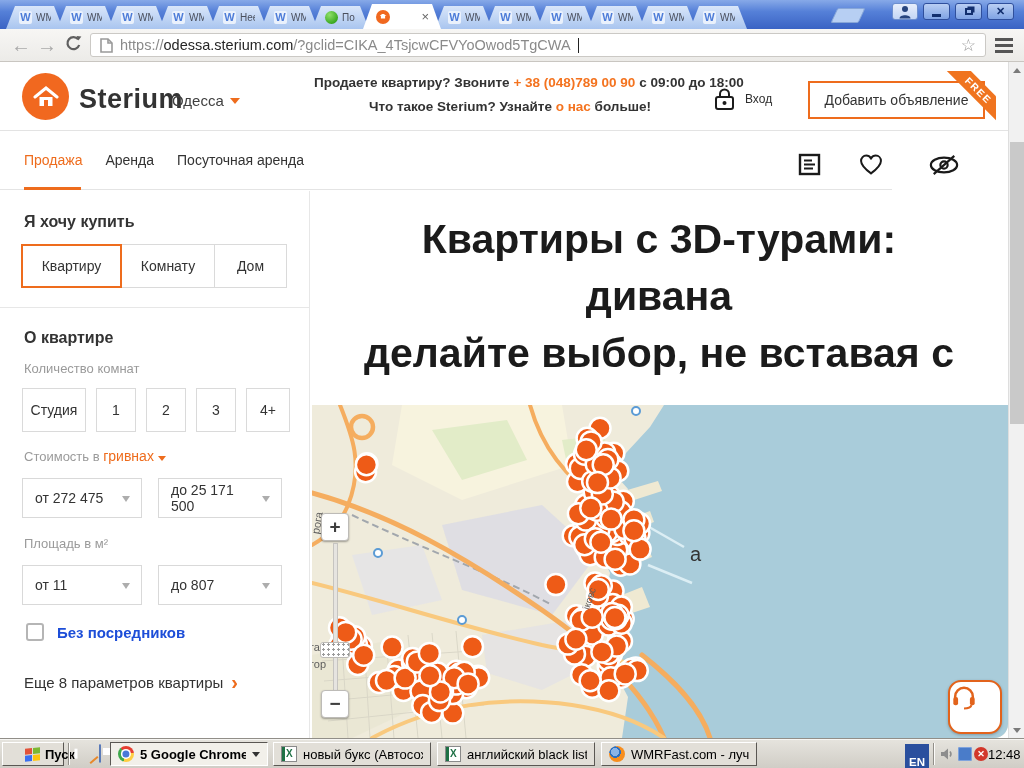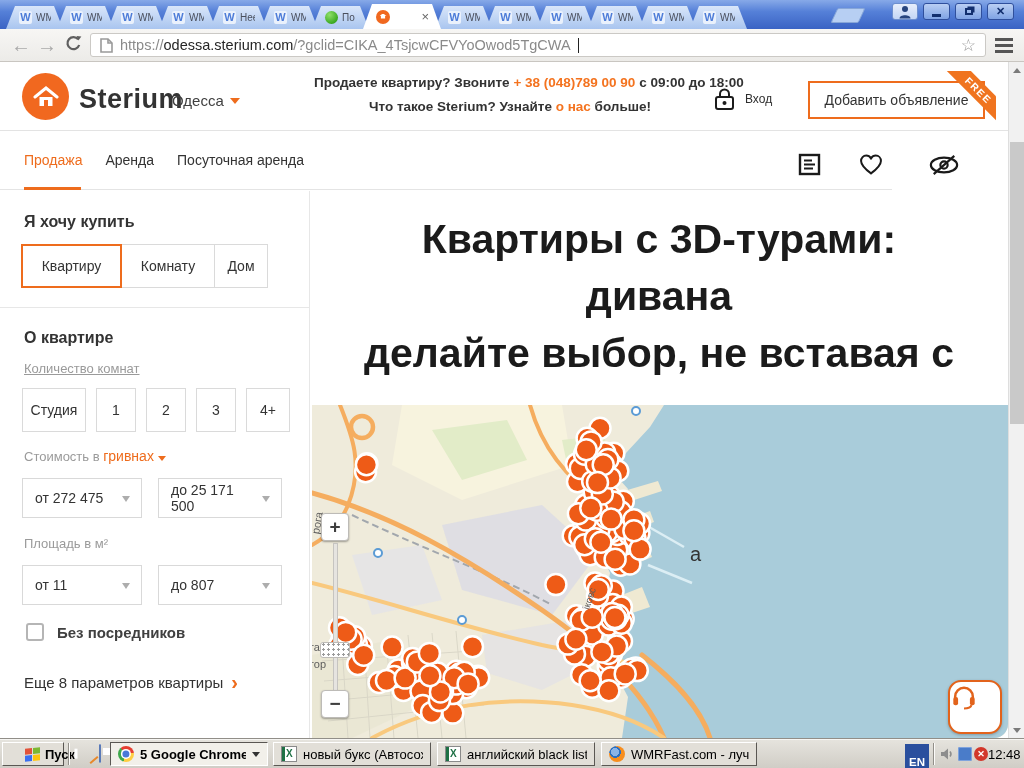--- a/index.html
+++ b/index.html
@@ -97,21 +97,21 @@
     display:flex; align-items:center; justify-content:center; }
   .price-label { position:absolute; left:24px; top:257px; font-size:13px; color:#9a9a9a; }
   .price-label b { color:#ee6c1d; font-weight:normal; font-size:14px; }
   .sel-row { position:absolute; left:22px; display:flex; gap:16px; }
   .sel { position:relative; height:40px; border:1px solid #d9d9d9; background:#fff; font-size:14px;
     color:#333; display:flex; align-items:center; padding:0 26px 0 12px; }
   .sel .caret-gray { position:absolute; right:11px; top:17px; width:0; height:0;
     border-left:4.5px solid transparent; border-right:4.5px solid transparent; border-top:6px solid #adadad; }
   .chk-row { position:absolute; left:26px; top:432px; display:flex; align-items:center; gap:13px; }
   .checkbox { width:18px; height:18px; border:2px solid #b5b5b5; border-radius:3px; background:#fff; }
-  .chk-label { font-size:15px; font-weight:bold; color:#404040; }
+  .chk-label { font-size:15px; font-weight:bold; color:#1d4ed8; }
   .more-link { position:absolute; left:24px; top:483px; font-size:15px; color:#333; display:flex; align-items:center; gap:8px; }
   .more-chevron { color:#ee6c1d; font-size:20px; font-weight:bold; line-height:15px; }
 
   
   .main { position:absolute; left:310px; top:127px; width:698px; height:549px; }
   .heading { position:absolute; left:0; top:22px; width:698px; text-align:center;
     font-size:41px; line-height:57px; font-weight:bold; color:#1b1b1b; }
   .heading span { display:block; }
 
   
@@ -348,25 +348,25 @@
             <line x1="5" y1="18" x2="23" y2="2" stroke="#1a1a1a" stroke-width="1.9"></line>
           </svg>
       </span>
     </div>
 
     <div class="sidebar">
       <div class="sb-title" style="top:22px;">Я хочу купить</div>
       <div class="want-row">
         <div class="opt-btn opt-btn--active" style="width:101px;">Квартиру</div>
         <div class="opt-btn" style="width:94px;">Комнату</div>
-        <div class="opt-btn" style="width:54px;">Дом</div>
+        <div class="opt-btn" style="width:73px;">Дом</div>
       </div>
       <div class="sb-divider"></div>
       <div class="sb-title" style="top:138px;">О квартире</div>
-      <div class="sb-label" style="top:170px;text-decoration:underline;">Количество комнат</div>
+      <div class="sb-label" style="top:170px;">Количество комнат</div>
       <div class="rooms-row">
         <div class="room-btn" style="width:64px;">Студия</div>
         <div class="room-btn" style="width:40px;">1</div>
         <div class="room-btn" style="width:40px;">2</div>
         <div class="room-btn" style="width:40px;">3</div>
         <div class="room-btn" style="width:44px;">4+</div>
       </div>
       <div class="price-label"><span>Стоимость в </span><b>гривнах</b> <span class="caret-orange" style="border-left-width:4px;border-right-width:4px;border-top-width:5px;"></span></div>
       <div class="sel-row" style="top:287px;">
         <div class="sel" style="width:120px;">

